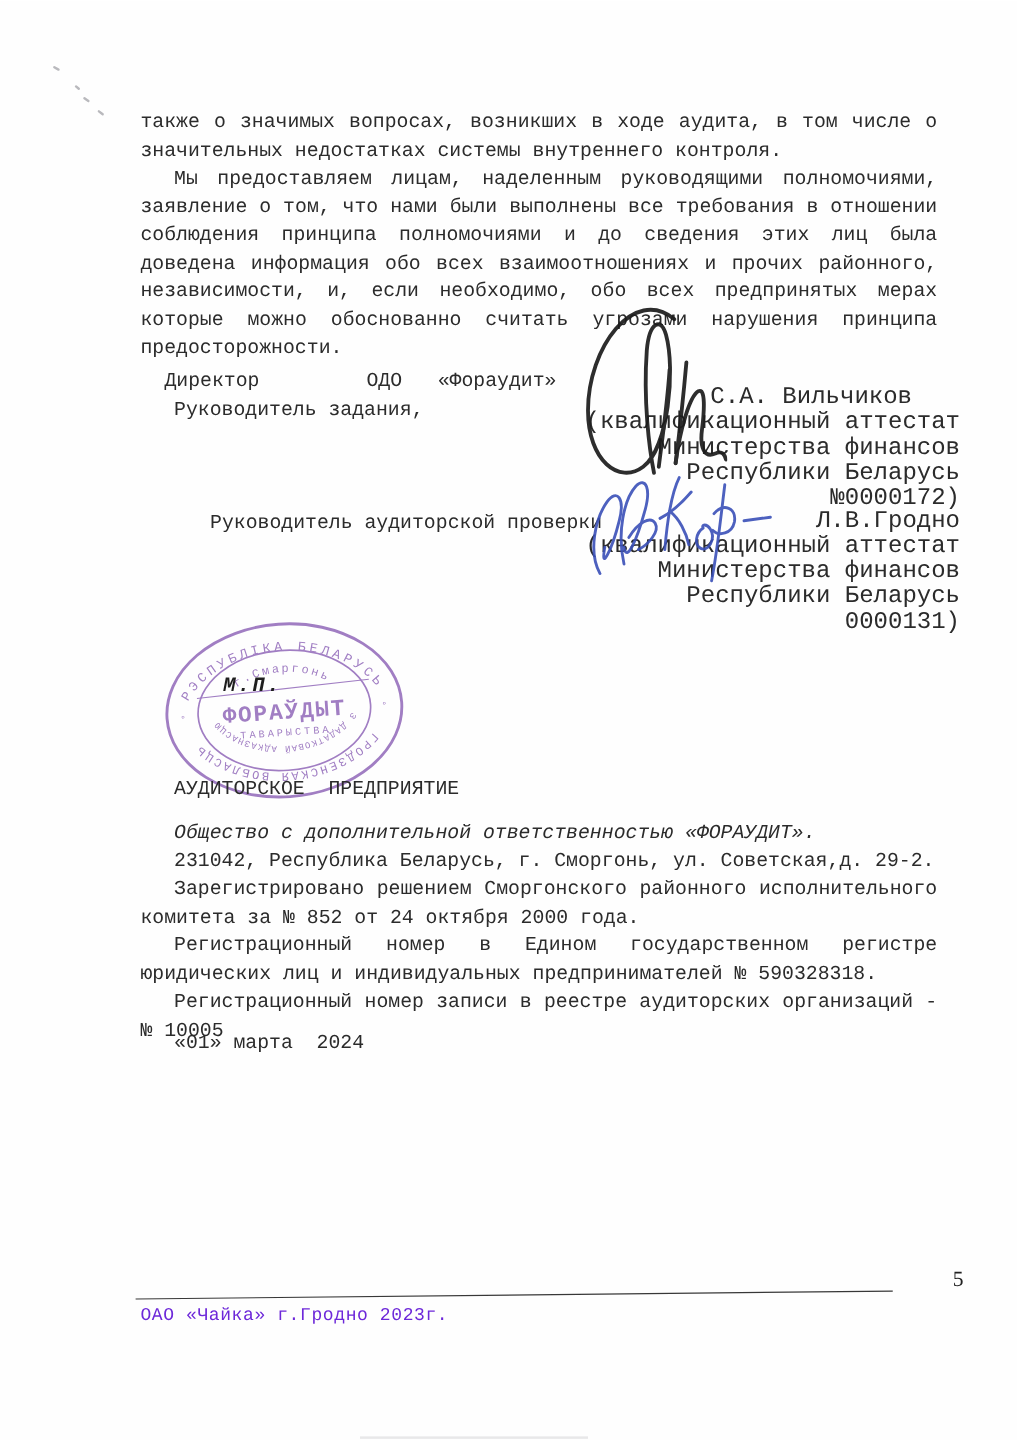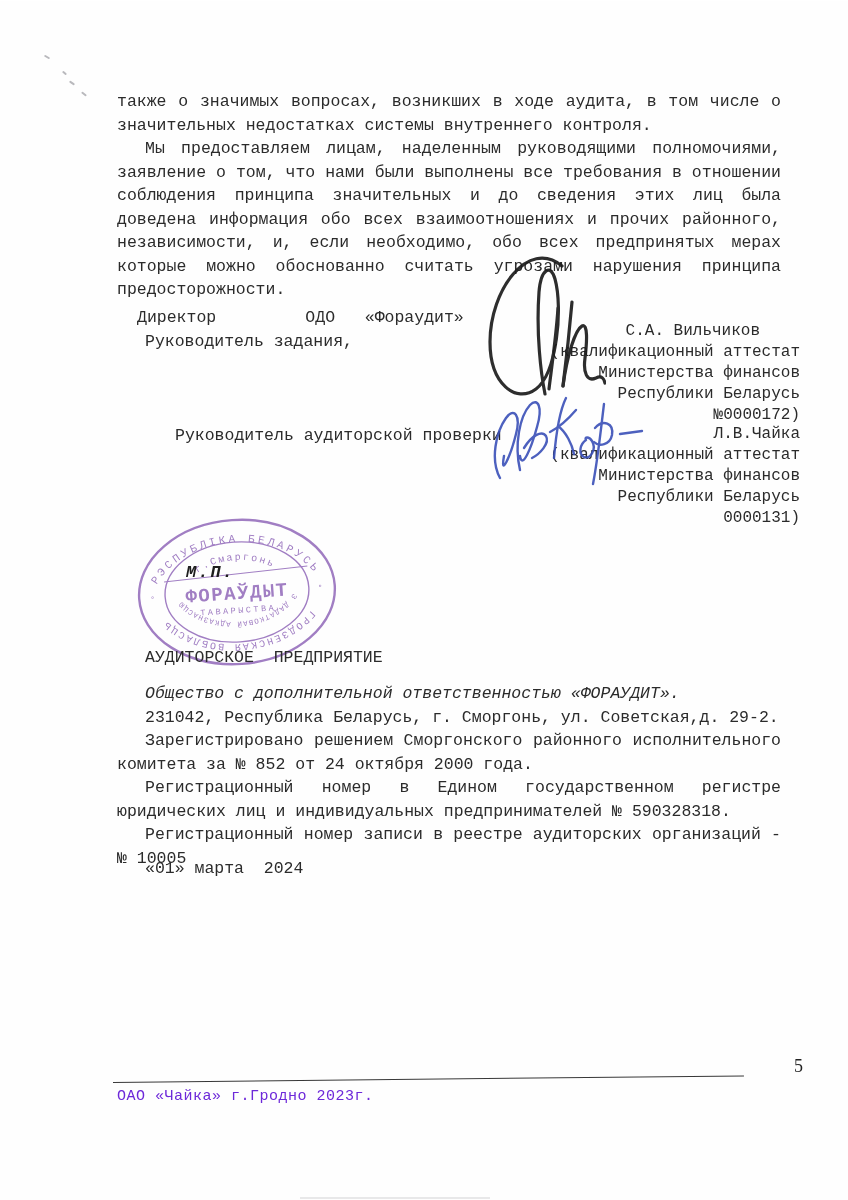--- a/index.html
+++ b/index.html
@@ -6,21 +6,21 @@
   .page{
     position:relative;width:848px;height:1200px;margin:1px auto;
     background:#fefefe;overflow:hidden;
     font-family:"Liberation Mono","DejaVu Sans Mono",monospace;
     color:#2b2b2b;
   }
   .block{position:absolute;}
   .ln{white-space:pre;height:23.5px;line-height:23.5px;font-size:16.5px;}
   .ln.j{white-space:normal;text-align:justify;text-align-last:justify;text-justify:inter-word;overflow:hidden;}
   .rcol{text-align:right;}
-  .rcol .ln{height:21px;line-height:21px;font-size:16px;}
+  .rcol .ln{height:21px;line-height:21px;font-size:20px;}
   .mp{font-size:17px;letter-spacing:2px;font-weight:bold;color:#1e1e1e;}
   .pagenum{font-family:"Liberation Serif","DejaVu Serif",serif;font-size:18px;color:#222;}
   .footnote{font-size:15px;letter-spacing:.5px;color:#6d28d9;}
   .rule{border-top:1.9px solid #383838;transform:rotate(-0.6deg);transform-origin:left center;}
   .speck{position:absolute;background:#b9b9bd;border-radius:1px;}
   .sig-svg{position:absolute;}
   .stamp{position:absolute;opacity:0.8;transform:rotate(-4deg);}
   .smudge{position:absolute;background:#d9d9db;opacity:.6;}
 </style>
 </head>
@@ -31,21 +31,21 @@
   <div class="speck" style="left:44px;top:55px;width:6px;height:2px;transform:rotate(30deg);"></div>
   <div class="speck" style="left:62px;top:71px;width:5px;height:2px;transform:rotate(40deg);"></div>
   <div class="speck" style="left:69px;top:81px;width:6px;height:2px;transform:rotate(35deg);"></div>
   <div class="speck" style="left:81px;top:92px;width:6px;height:2px;transform:rotate(38deg);"></div>
 
   <div class="block" style="left:117px;top:89px;width:664px;">
       <div class="ln j">также о значимых вопросах, возникших в ходе аудита, в том числе о</div>
       <div class="ln">значительных недостатках системы внутреннего контроля.</div>
       <div class="ln j" style="padding-left: 28px;">Мы предоставляем лицам, наделенным руководящими полномочиями,</div>
       <div class="ln j">заявление о том, что нами были выполнены все требования в отношении</div>
-      <div class="ln j">соблюдения принципа значительных и до сведения этих лиц была</div>
+      <div class="ln j">соблюдения принципа полномочиями и до сведения этих лиц была</div>
       <div class="ln j">доведена информация обо всех взаимоотношениях и прочих районного,</div>
       <div class="ln j">независимости, и, если необходимо, обо всех предпринятых мерах</div>
       <div class="ln j">которые можно обоснованно считать угрозами нарушения принципа</div>
       <div class="ln">предосторожности.</div>
     </div>
 
   <div class="block" style="left:117px;top:305px;width:420px;">
       <div class="ln" style="padding-left: 20px;">Директор         ОДО   «Фораудит»</div>
       <div class="ln" style="padding-left: 28px;">Руководитель задания,</div>
     </div>
@@ -65,21 +65,21 @@
       <path d="M 106,56 C 103,90 99,124 97,140"></path>
       <path d="M 97,140 C 101,110 109,84 116,80 C 122,77 121,96 119,112 C 117,127 121,136 130,132 C 136,129 138,133 139,137"></path>
     </g>
   </svg>
 
   <div class="block" style="left:117px;top:423px;width:440px;">
       <div class="ln" style="padding-left: 58px;">Руководитель аудиторской проверки</div>
     </div>
 
   <div class="block rcol" style="left:398px;top:423px;width:402px;">
-      <div class="ln">Л.В.Чайка</div>
+      <div class="ln">Л.В.Гродно</div>
       <div class="ln">(квалификационный аттестат</div>
       <div class="ln">Министерства финансов</div>
       <div class="ln">Республики Беларусь</div>
       <div class="ln">0000131)</div>
     </div>
 
   <svg class="sig-svg" style="left:488px;top:385px;" width="160" height="105" viewBox="0 0 160 105">
     <g fill="none" stroke="#3a50b8" stroke-width="2.4" stroke-linecap="round" opacity="0.9">
       <path d="M 12,92 C 2,74 8,46 18,32 C 26,21 33,29 28,48 C 22,72 12,92 16,70"></path>
       <path d="M 32,84 C 26,58 32,30 42,19 C 50,11 55,21 49,41 C 43,63 34,84 32,70"></path>

